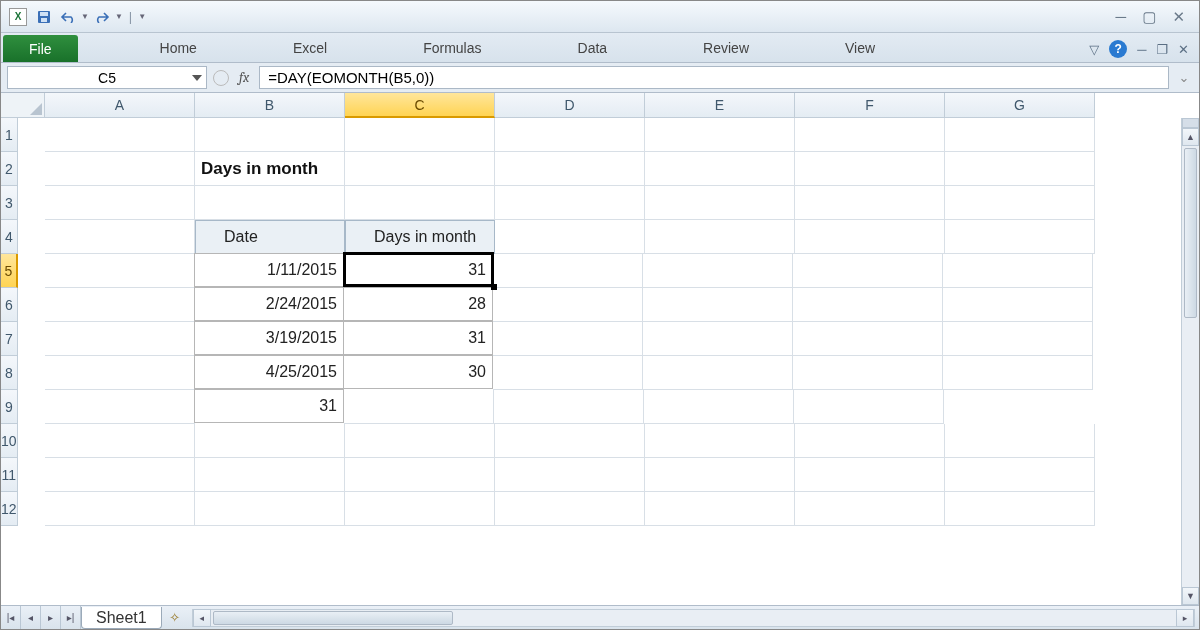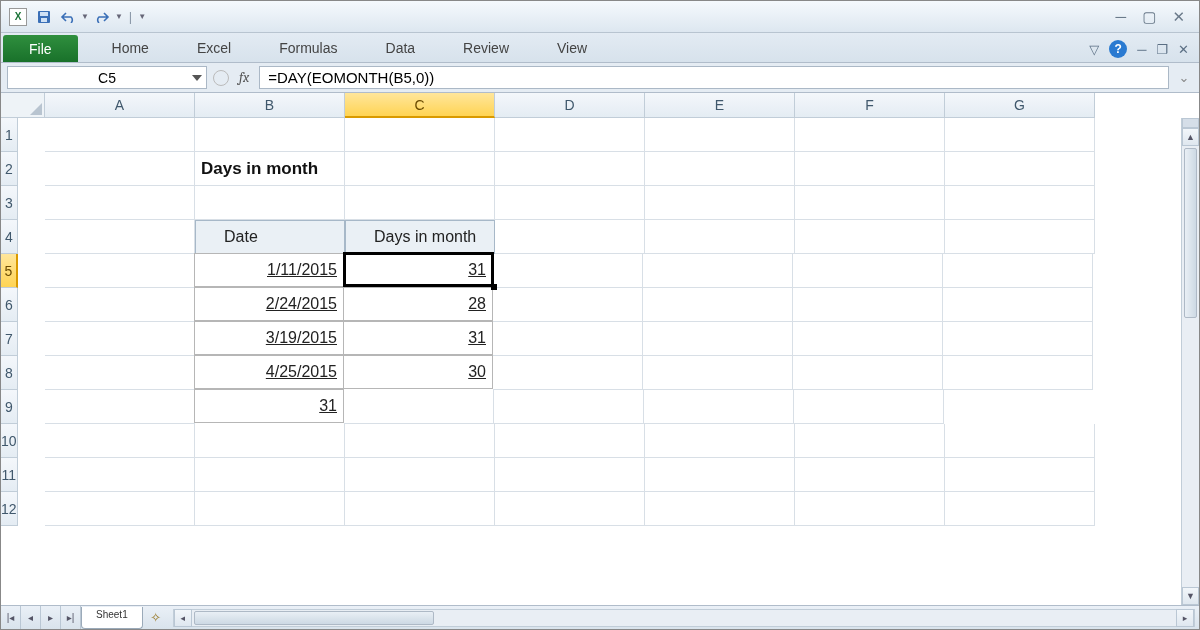--- a/index.html
+++ b/index.html
@@ -27,20 +27,21 @@
   .win-controls { margin-left:auto; display:flex; gap:16px; padding-right:8px; color:#6a7a8a;}
   .win-controls span{cursor:pointer; font-size:15px;}
   
   
   .ribbon-tabs {
     height: 30px; display:flex; align-items:flex-end;
     background: linear-gradient(#e3ebf3, #d7e2ec);
     padding-left: 2px;
     border-bottom: 1px solid #b0bcca;
     position: relative;
+    gap: 48px;
   }
   .file-tab {
     background: linear-gradient(#2f8f3e, #19712a);
     color:#fff; font-size:14px; padding: 6px 26px 5px;
     border-radius: 3px 3px 0 0;
     margin-right: 10px;
   }
   .rtab { padding: 6px 24px 6px; font-size:14px; color:#444; border-radius:3px 3px 0 0; }
   .ribbon-right { margin-left:auto; display:flex; gap:10px; align-items:center; padding-right:10px; padding-bottom:4px; color:#5b6f84;}
   .help-icon{width:18px;height:18px;border-radius:50%;background:#2a7ad1;color:#fff;font-weight:bold;display:flex;align-items:center;justify-content:center;font-size:12px;}
@@ -73,39 +74,39 @@
   .ch.sel{background:linear-gradient(#ffe69b,#ffd454);border-bottom:2px solid #d99a00;color:#6b4b00;}
   .rh{height:34px;background:linear-gradient(#f4f7fb,#e4ecf3);border-right:1px solid #c1cdd8;border-bottom:1px solid #c1cdd8;display:flex;align-items:center;justify-content:center;color:#40586c;font-size:14px;}
   .rh.sel{background:linear-gradient(#ffe69b,#ffd454);border-right:2px solid #d99a00;color:#6b4b00;}
   
   .gridwrap{flex:1;overflow:hidden;position:relative;}
   .headers-top{display:flex;position:absolute;top:0;left:0;right:18px;z-index:3;}
   .leftcol{position:absolute;top:0;left:0;bottom:0;z-index:3;}
   .cells{position:absolute;top:25px;left:44px;right:18px;bottom:0;}
   .row{display:flex;height:34px;}
   .cell{width:150px;height:34px;border-right:1px solid #d8dfe6;border-bottom:1px solid #d8dfe6;padding:0 6px;display:flex;align-items:center;font-size:16px;color:#222;}
-  .cell.r{justify-content:flex-end;text-decoration:underline;}
+  .cell.r{justify-content:flex-end;}
   .cell.hdr{background:#eaf0f5;border:1px solid #a7b8c8;padding-left:28px;}
   .title-cell{font-weight:bold;font-size:17px;color:#111;}
   .tblcell{background:#fff;border:1px solid #b6b6b6;margin:-1px 0 0 -1px;}
   
   .selcell{position:absolute;border:3px solid #000;background:transparent;pointer-events:none;z-index:5;}
   .selhandle{position:absolute;width:6px;height:6px;background:#000;z-index:6;}
   
   .vscroll{position:absolute;right:0;top:25px;bottom:0;width:18px;background:#e9eef4;border-left:1px solid #c1cdd8;display:flex;flex-direction:column;}
   .sbtn{height:18px;background:linear-gradient(#f2f6fa,#dfe7ef);border:1px solid #bac7d4;display:flex;align-items:center;justify-content:center;font-size:9px;color:#556;}
   .sthumb{flex:0 0 auto;margin:2px;background:linear-gradient(90deg,#e9eff5,#cdd9e4);border:1px solid #aeb9c6;border-radius:2px;}
   .strack{flex:1;}
   .splitbox{height:10px;background:#d5dee8;border:1px solid #bac7d4;}
   
   
   .bottom-bar{height:24px;background:linear-gradient(#eaf0f7,#d9e3ec);border-top:1px solid #b0bcca;display:flex;align-items:stretch;}
   .nav-btns{display:flex;}
   .nav-btns span{width:20px;display:flex;align-items:center;justify-content:center;border-right:1px solid #bac7d4;color:#556;font-size:10px;}
-  .sheet-tab{background:#fff;border:1px solid #9baab9;border-top:none;padding:2px 14px 0;font-size:10px;color:#333;margin-top:1px;border-radius:0 0 4px 4px;}
+  .sheet-tab{background:#fff;border:1px solid #9baab9;border-top:none;padding:2px 14px 0;font-size:16px;color:#333;margin-top:1px;border-radius:0 0 4px 4px;}
   .new-sheet{width:26px;display:flex;align-items:center;justify-content:center;color:#9a7b2a;}
   .hscroll-area{flex:1;display:flex;align-items:center;padding:2px 4px;position:relative;}
   .hsc{flex:1;height:18px;background:#e9eef4;border:1px solid #c1cdd8;display:flex;align-items:center;position:relative;}
   .hsthumb{width:240px;height:14px;margin:0 20px;background:linear-gradient(#e9eff5,#cdd9e4);border:1px solid #aeb9c6;border-radius:2px;}
   .hbtn{width:18px;height:18px;background:linear-gradient(#f2f6fa,#dfe7ef);border:1px solid #bac7d4;display:flex;align-items:center;justify-content:center;font-size:9px;color:#556;position:absolute;}
 </style>
 </head>
 <body>
 
 <div class="window">

